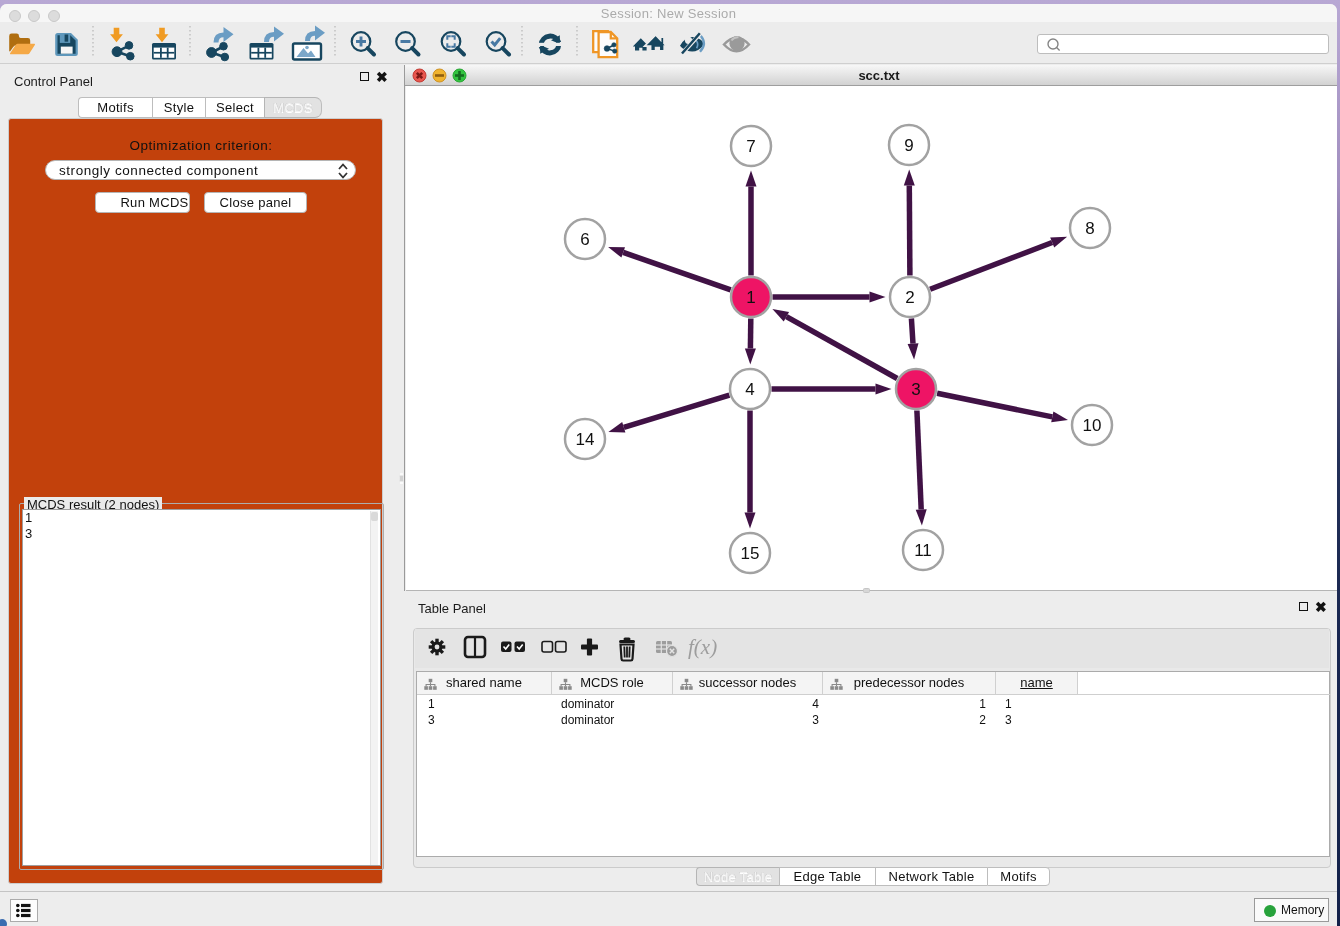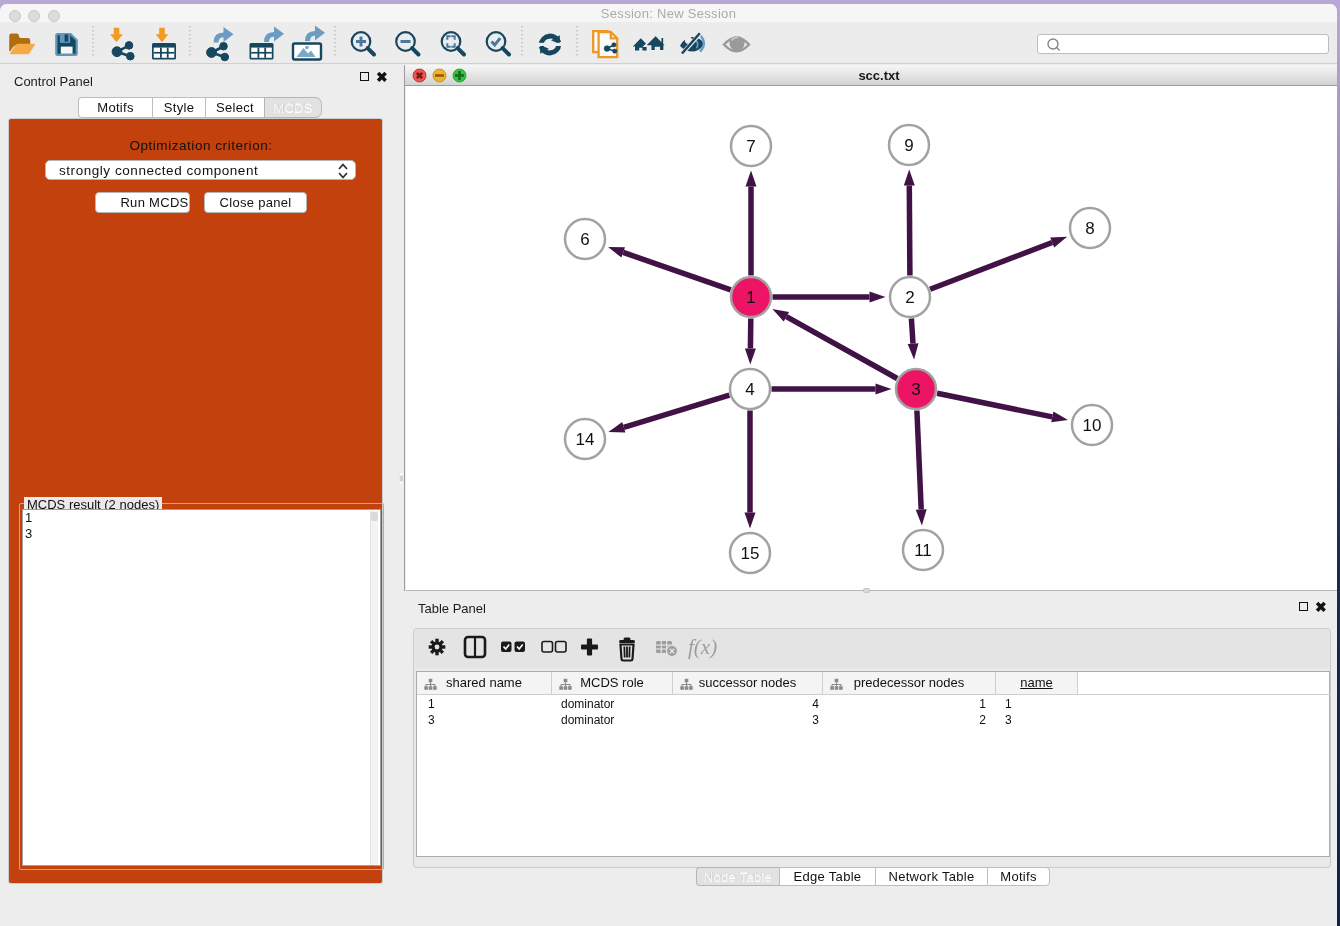--- a/index.html
+++ b/index.html
@@ -209,21 +209,21 @@
     <div class="winbtn" style="left:360px;top:7px;width:9px;height:9px;border:1.5px solid #111;"></div>
     <div class="winbtn" style="left:376px;top:4px;font-size:14px;font-weight:bold;">✖</div>
     <div class="tabrow" style="left:78px;top:32px;">
       <div class="tab" style="width:74px;padding:0;">Motifs</div>
       <div class="tab" style="width:53px;padding:0;">Style</div>
       <div class="tab" style="width:59px;padding:0;">Select</div>
       <div class="tab tabsel" style="width:58px;padding:0;border-radius:0 7px 7px 0;">MCDS</div>
     </div>
     <div id="cpcontent">
       <div style="position:absolute;left:4.5px;top:19px;width:375px;text-align:center;font-size:13.5px;letter-spacing:0.55px;color:#111;">Optimization criterion:</div>
-      <div style="position:absolute;left:36px;top:41px;width:311px;height:20px;background:#fff;border:1px solid #b5b5b5;border-radius:5px;">
+      <div style="position:absolute;left:36px;top:41px;width:311px;height:20px;background:#fff;border:1px solid #b5b5b5;border-radius:10px;">
         <div style="position:absolute;left:13px;top:1.5px;font-size:13.5px;letter-spacing:0.55px;color:#111;">strongly connected component</div>
         <svg width="12" height="16" style="position:absolute;right:6px;top:2px;" viewBox="0 0 12 16">
           <path d="M2 6 L6 1.5 L10 6" fill="none" stroke="#333" stroke-width="1.8"></path>
           <path d="M2 10 L6 14.5 L10 10" fill="none" stroke="#333" stroke-width="1.8"></path>
         </svg>
       </div>
       <div class="btn" style="left:86px;top:73px;width:95px;height:21px;line-height:20px;padding-left:24px;">Run MCDS</div>
       <div class="btn" style="left:195px;top:73px;width:103px;height:21px;line-height:20px;">Close panel</div>
       <div id="mcdsbox">
         <div id="mcdsline"></div>
@@ -444,13 +444,32 @@
       <div class="tab tabsel" style="border-radius:4px 0 0 4px;width:83px;padding:0;height:19px;line-height:18px;">Node Table</div>
       <div class="tab" style="width:96px;padding:0;height:19px;line-height:18px;">Edge Table</div>
       <div class="tab" style="width:112px;padding:0;height:19px;line-height:18px;">Network Table</div>
       <div class="tab" style="border-radius:0 4px 4px 0;border-right:1px solid #bdbdbd;width:63px;padding:0;height:19px;line-height:18px;">Motifs</div>
     </div>
   </div>
 
   <div style="position:absolute;left:398.5px;top:471px;width:5px;height:7px;background:#d2d2d2;border:1px solid #e8e8e8;border-radius:1.5px;box-shadow:0 -3px 0 -1px #fafafa, 0 3px 0 -1px #fafafa;"></div>
   <div style="position:absolute;left:863px;top:584px;width:7px;height:5px;background:#d6d6d6;border:1px solid #c6c6c6;border-radius:1.5px;"></div>
 
+  <div id="statusbar">
+    <div style="position:absolute;left:-3px;top:27px;width:10px;height:10px;border-radius:50%;background:#3a6cb0;"></div>
+    <div style="position:absolute;left:10px;top:7px;width:28px;height:23px;background:#fdfdfd;border:1px solid #ababab;">
+      <svg width="26" height="21" viewBox="0 0 26 21">
+        <g fill="#111">
+            <circle cx="6.8" cy="5.5" r="1.8"></circle>
+            <circle cx="6.8" cy="10.5" r="1.8"></circle>
+            <circle cx="6.8" cy="15.5" r="1.8"></circle>
+        <rect x="10" y="3.9" width="9.5" height="3.2"></rect>
+            <rect x="10" y="8.9" width="9.5" height="3.2"></rect>
+            <rect x="10" y="13.9" width="9.5" height="3.2"></rect>
+          </g>
+      </svg>
+    </div>
+    <div style="position:absolute;left:1254px;top:6px;width:75px;height:24px;background:#fafafa;border:1px solid #9a9a9a;">
+      <div style="position:absolute;left:9px;top:5.5px;width:12px;height:12px;border-radius:50%;background:#27a23b;"></div>
+      <div style="position:absolute;left:26px;top:4px;font-size:12px;color:#111;">Memory</div>
+    </div>
+  </div>
 </div>
 
 </body></html>

